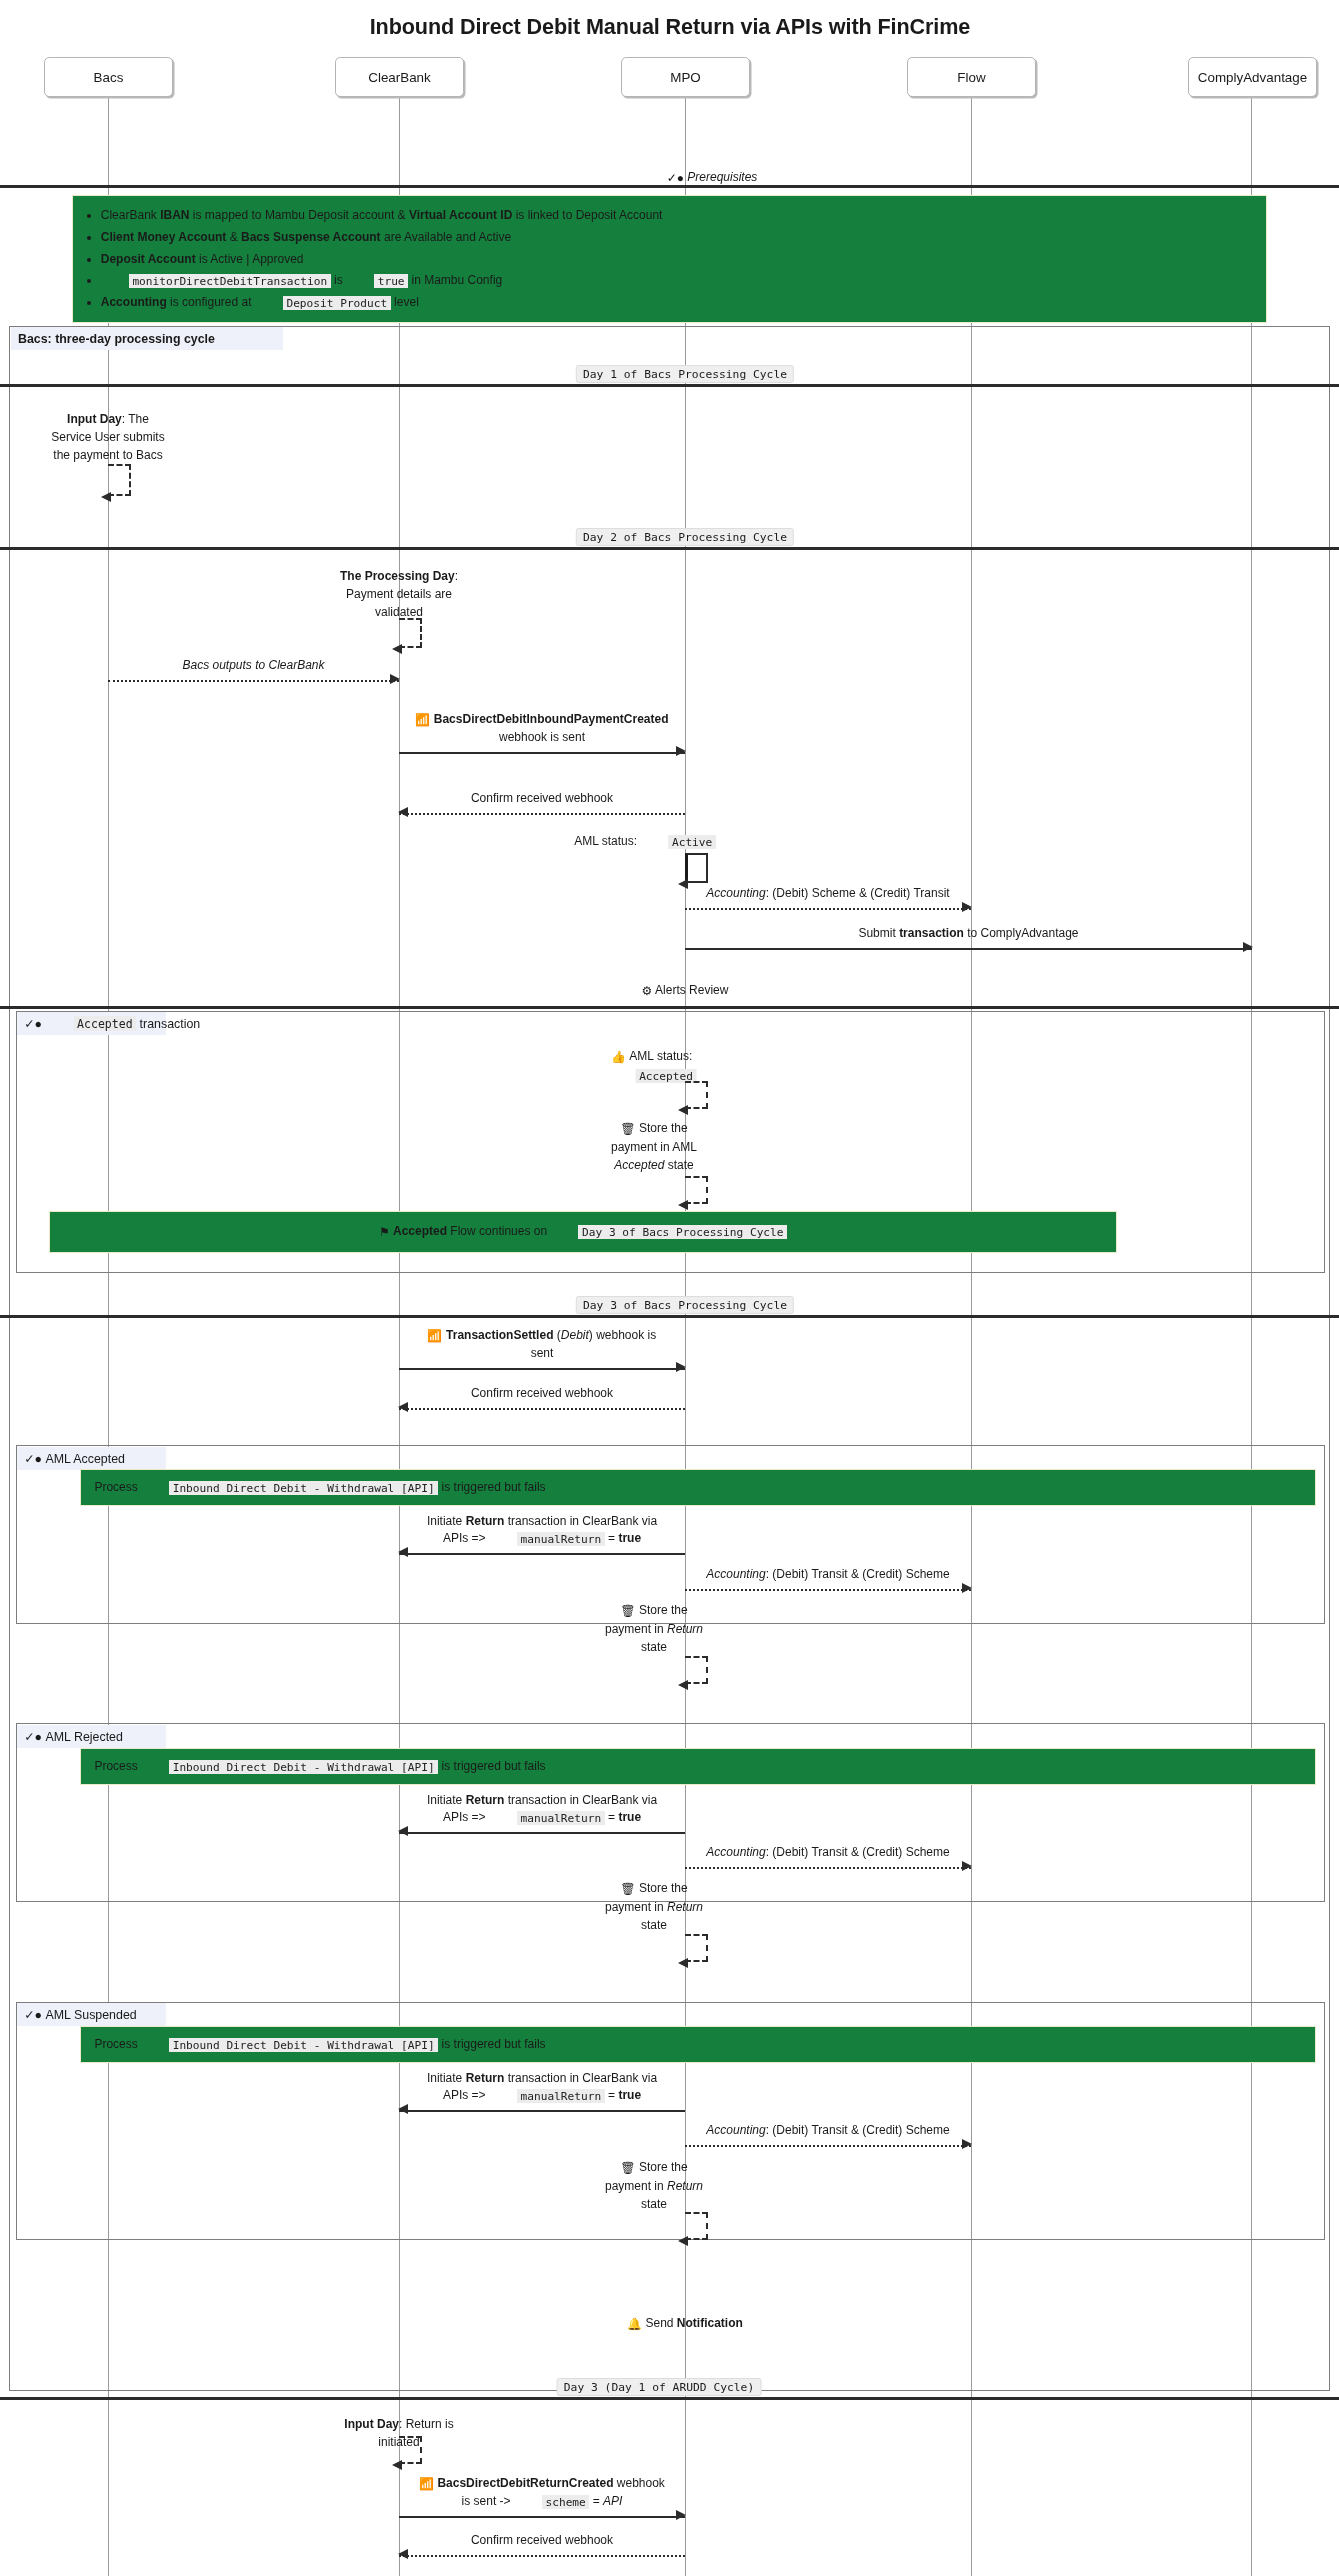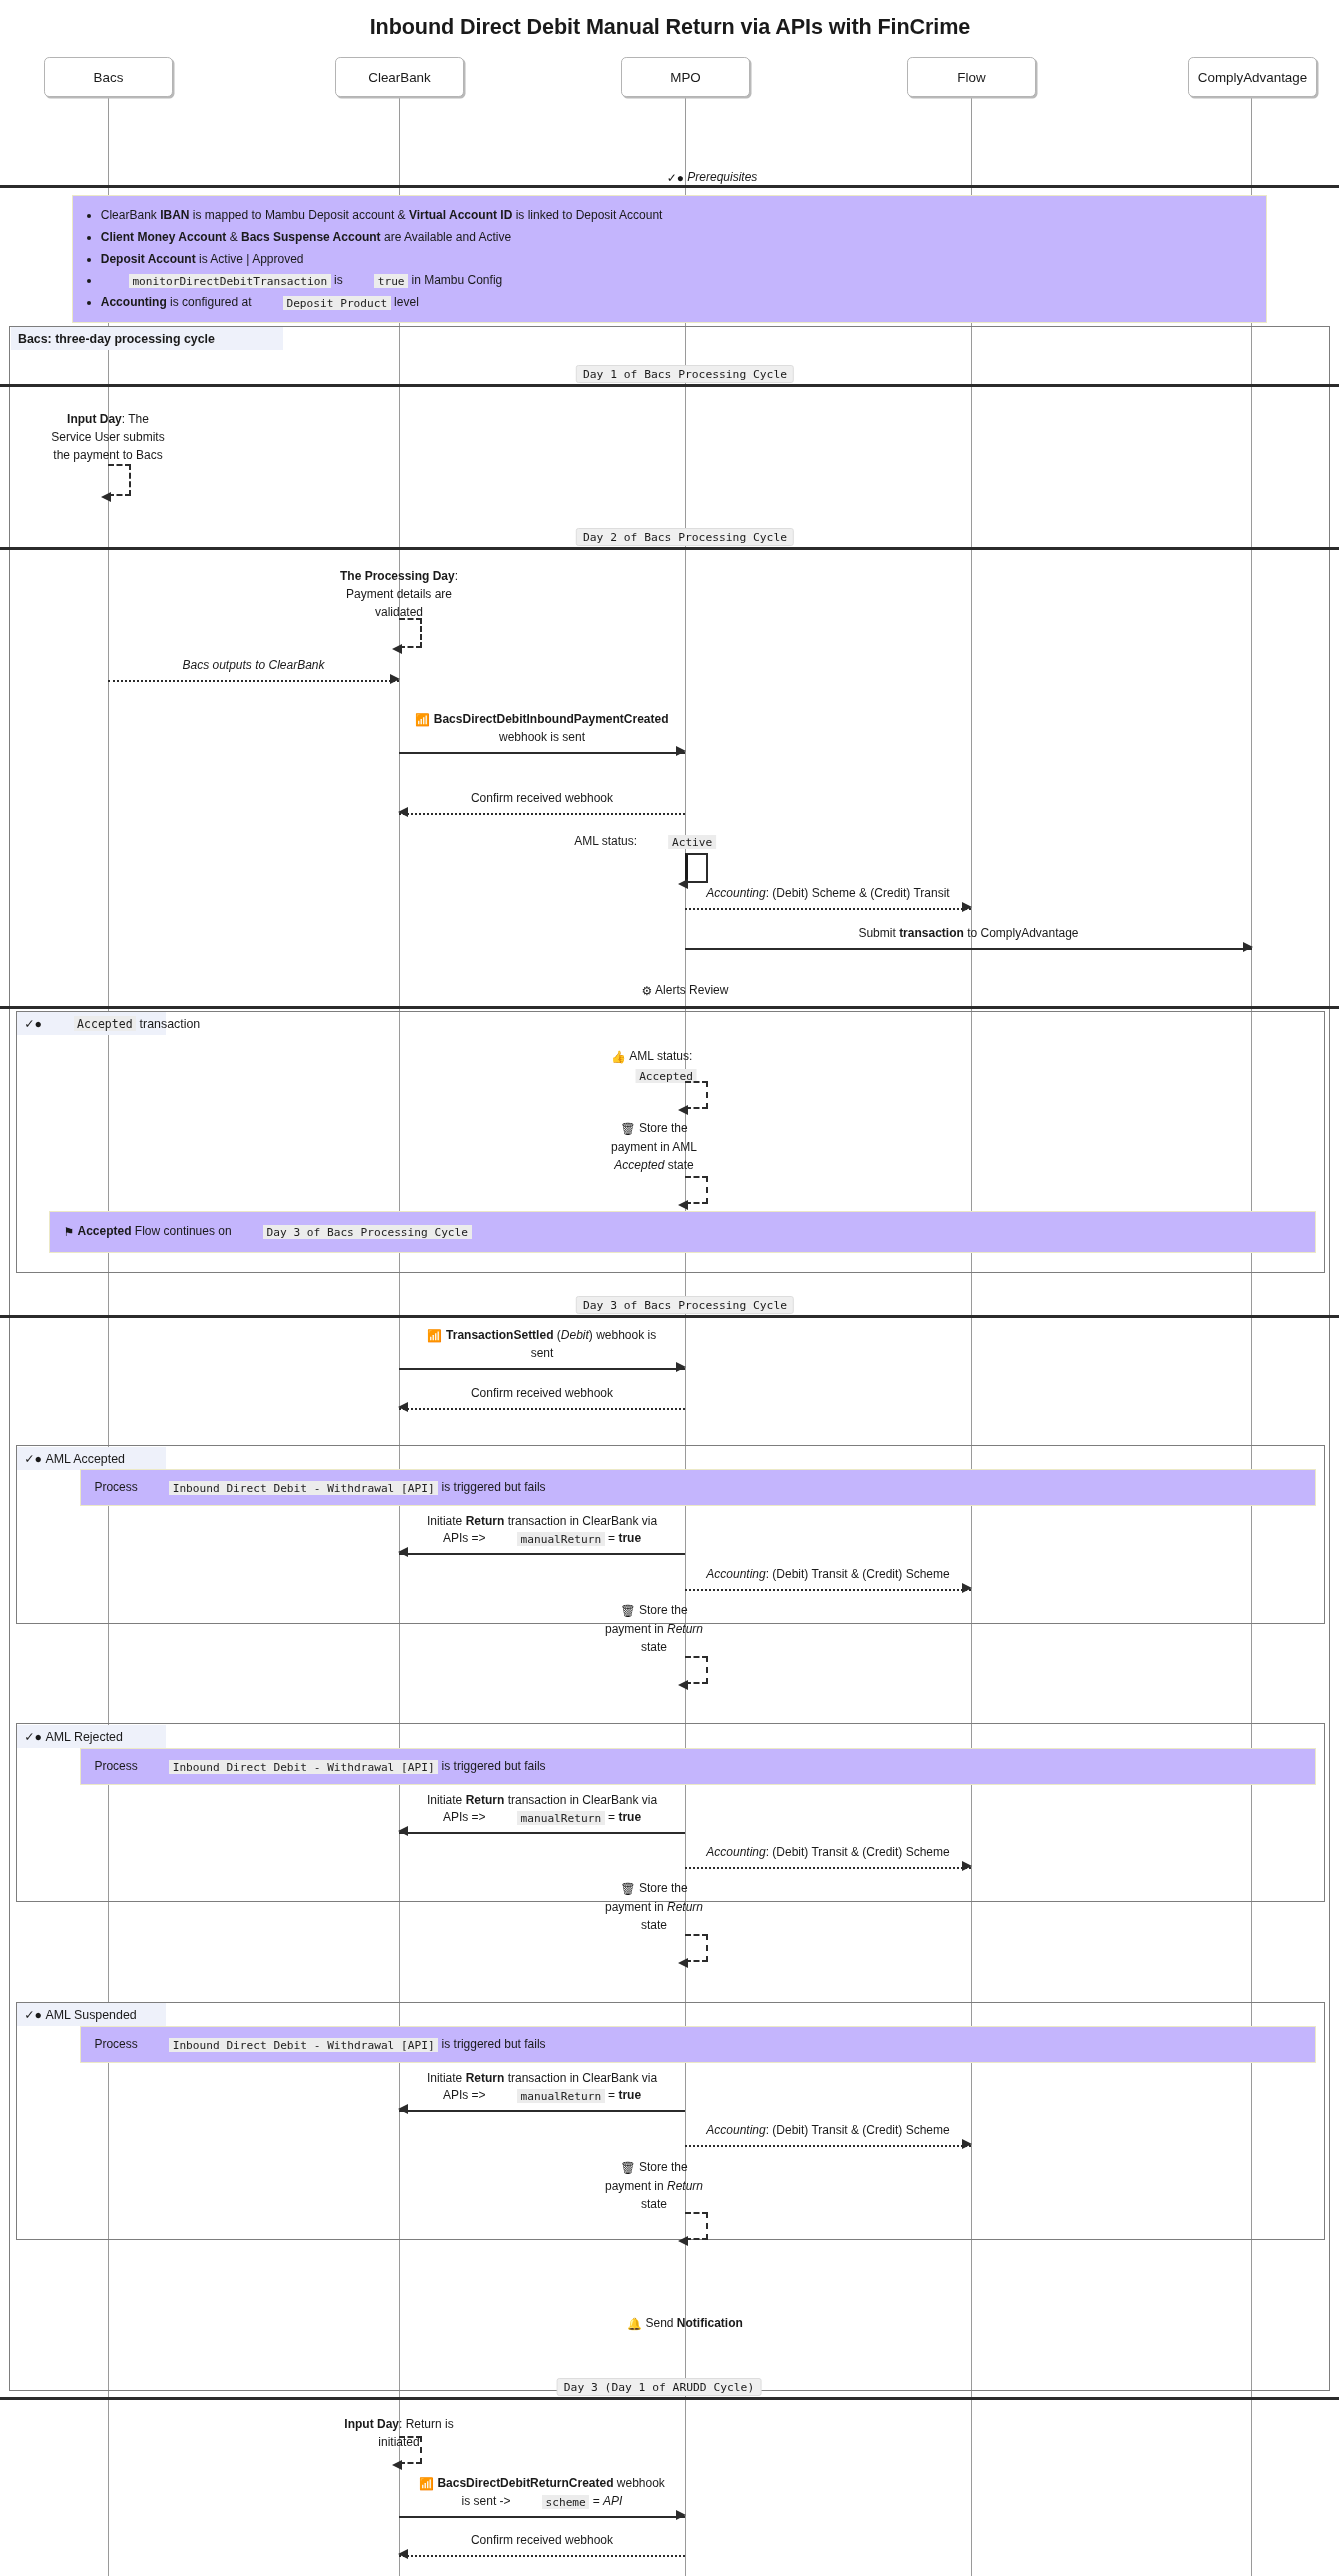--- a/index.html
+++ b/index.html
@@ -33,21 +33,21 @@
   
   .group-frame{ position:absolute; border:1.5px solid #7d7d7d; background:transparent; }
   .group-header{
     position:absolute; background:#eef1fa; height:23px;
     display:flex; align-items:center; padding-left:7.2px; font-size:12.4px;
     white-space:nowrap;
   }
   .group-header.plain{ font-weight:bold; }
   
   .note{
-    position:absolute; background:#c4b5fd; border:0.5px solid #ece9c6;
+    position:absolute; background:#15803d; border:0.5px solid #ece9c6;
     padding:7.2px 14.4px; font-size:12px; line-height:1.55;
   }
   .note ul{ margin:0; padding-left:13.4px; }
   .note li{ margin:3.1px 0; }
   
   code, .chip{
     font-family:"DejaVu Sans Mono", monospace;
     background:#ececec; border-radius:0; padding:0.5px 3.6px; font-size:0.93em;
     color:#222; white-space:nowrap;margin-left:28px;
   }
@@ -216,21 +216,21 @@
 </div>
 
 <div class="stand-note" style="left:654px; top:1119px;">
   <span><span class="ico">🗑</span> Store the<br>payment in AML<br><i>Accepted</i> state</span>
 </div>
 <div class="selfmsg" style="left:685px; top:1176px; width:23px; height:28px;">
   <div class="box"></div>
     <div class="head"></div>
 </div>
 
-<div class="note" style="left:49px; top:1211px; width:1267px; padding:10.3px 13.4px;">
+<div class="note" style="left:49px; top:1211px; width:1068px; padding:10.3px 13.4px;text-align:center;">
   <span><span class="ico">⚑</span> <b>Accepted</b> Flow continues on <code>Day 3 of Bacs Processing Cycle</code></span>
 </div>
 
 <div class="sep-line" style="top:1315px;"></div>
 <div class="sep-label" style="left:685px; top:1314px;">Day 3 of Bacs Processing Cycle</div>
 
 <div class="msg right" style="left:399px; top:1368px; width:286px;">
   <div class="label"><span class="ico">📶</span> <b>TransactionSettled</b> (<i>Debit</i>) webhook is<br>sent</div>
   <div class="line"></div>
     <div class="head"></div>

